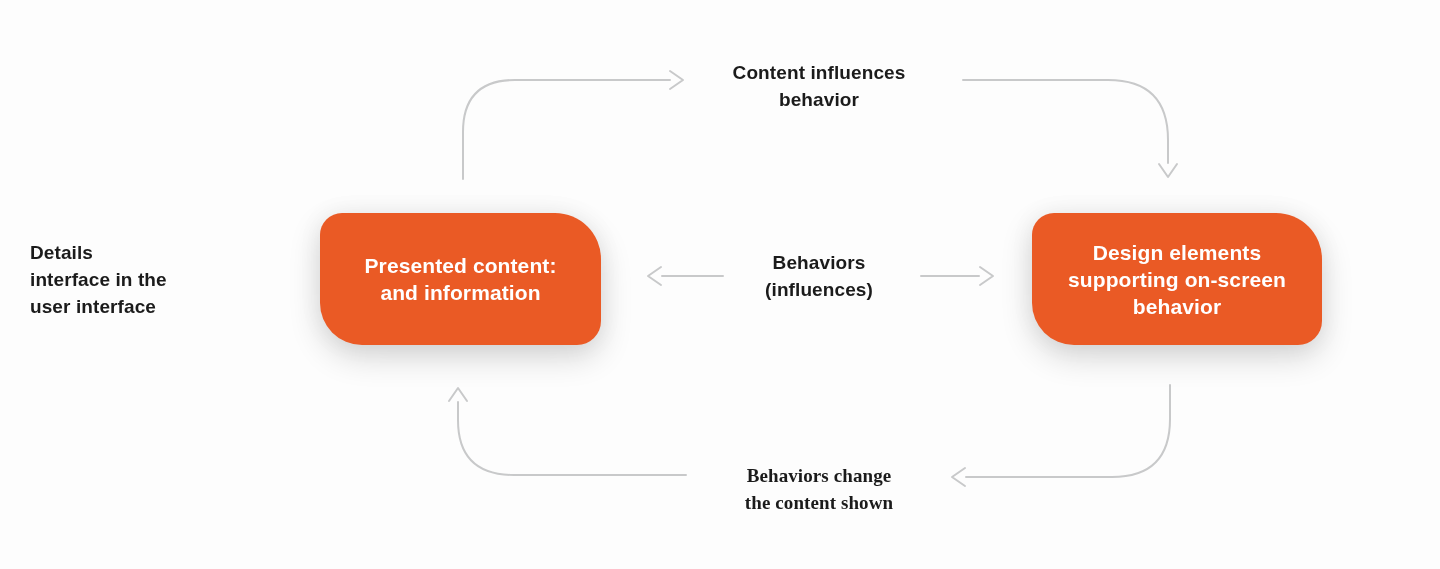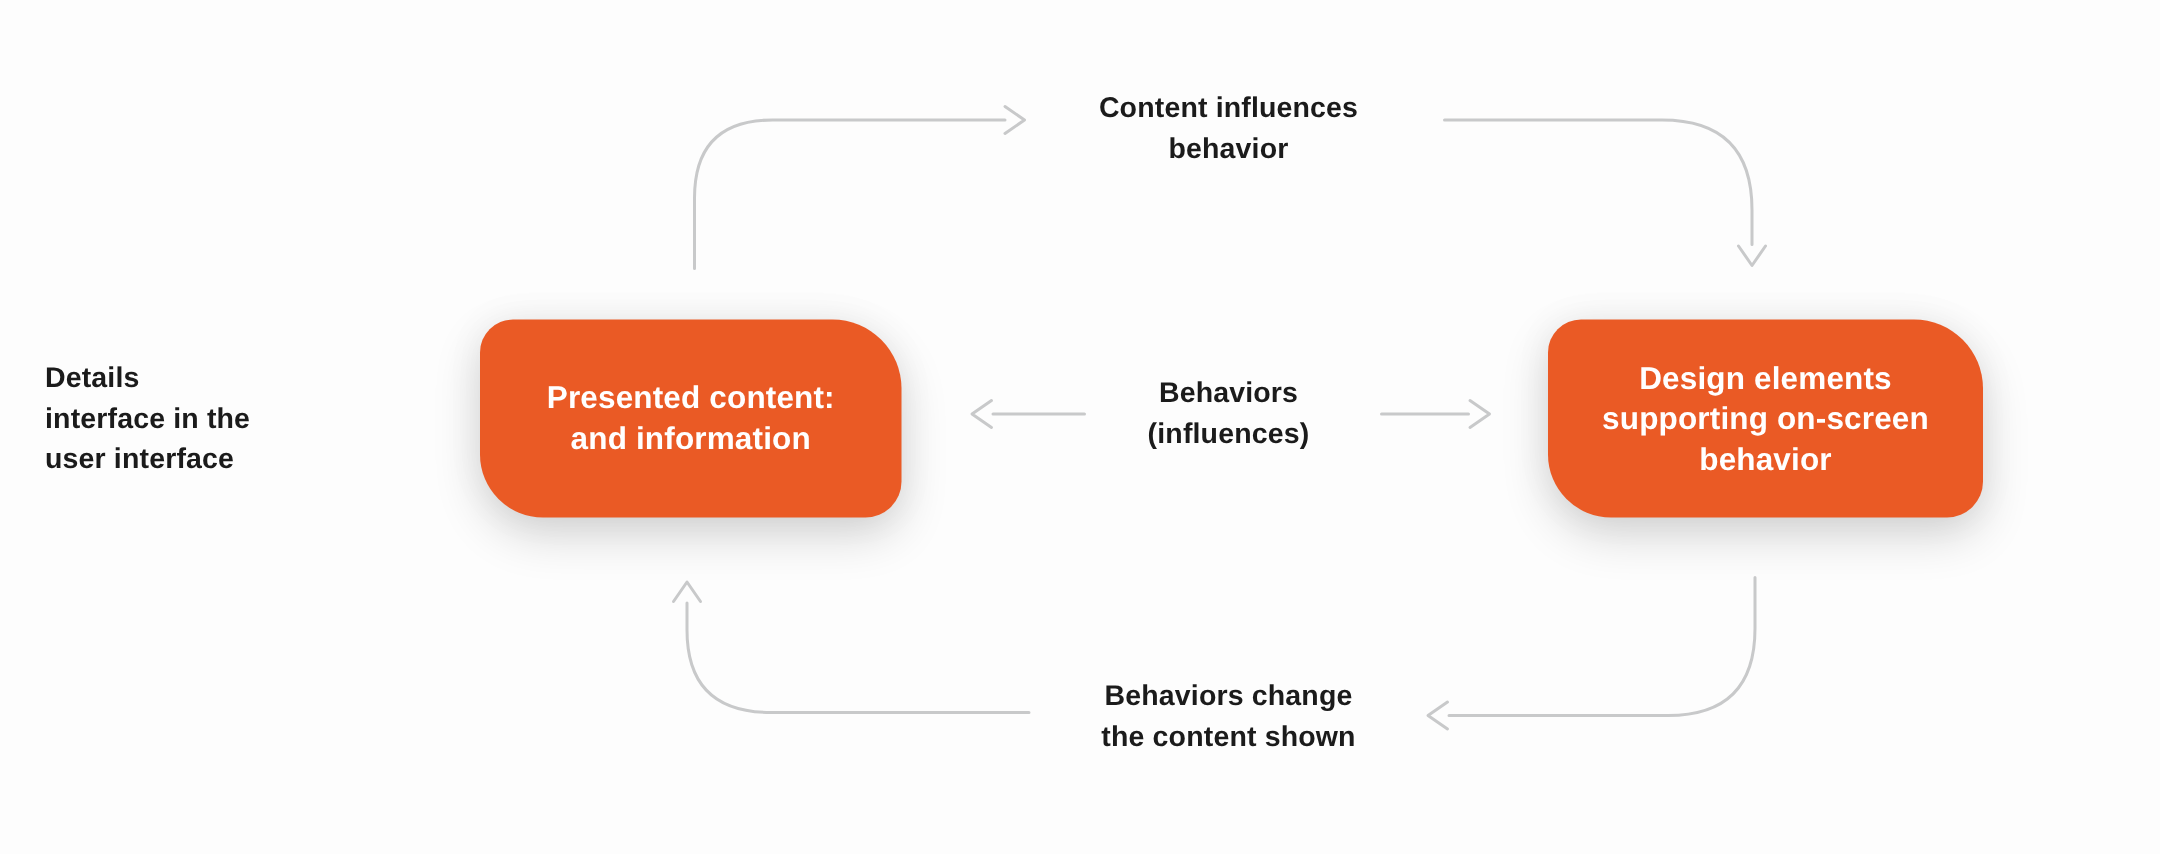--- a/index.html
+++ b/index.html
@@ -61,21 +61,21 @@
     left:320px;top:213px;width:281px;height:132px;
     border-radius:22px 46px 24px 42px;
   }
   .node-right{
     left:1032px;top:213px;width:290px;height:132px;
     border-radius:22px 46px 24px 42px;
     justify-content:center;
   }
   .label-top{left:669px;top:59px;width:300px;}
   .label-middle{left:669px;top:249px;width:300px;}
-  .label-bottom{left:669px;top:451px;width:300px;}
+  .label-bottom{left:669px;top:462px;width:300px;font-family:Liberation Serif, serif;}
   .label-side{left:30px;top:239px;width:240px;}
 </style>
 </head>
 <body>
 
 <div class="canvas">
 
   <svg class="edges" viewBox="0 0 1440 569" aria-hidden="true">
     <g>
       <path d="M463 179 V132 Q463 80 515 80 H670"></path>

